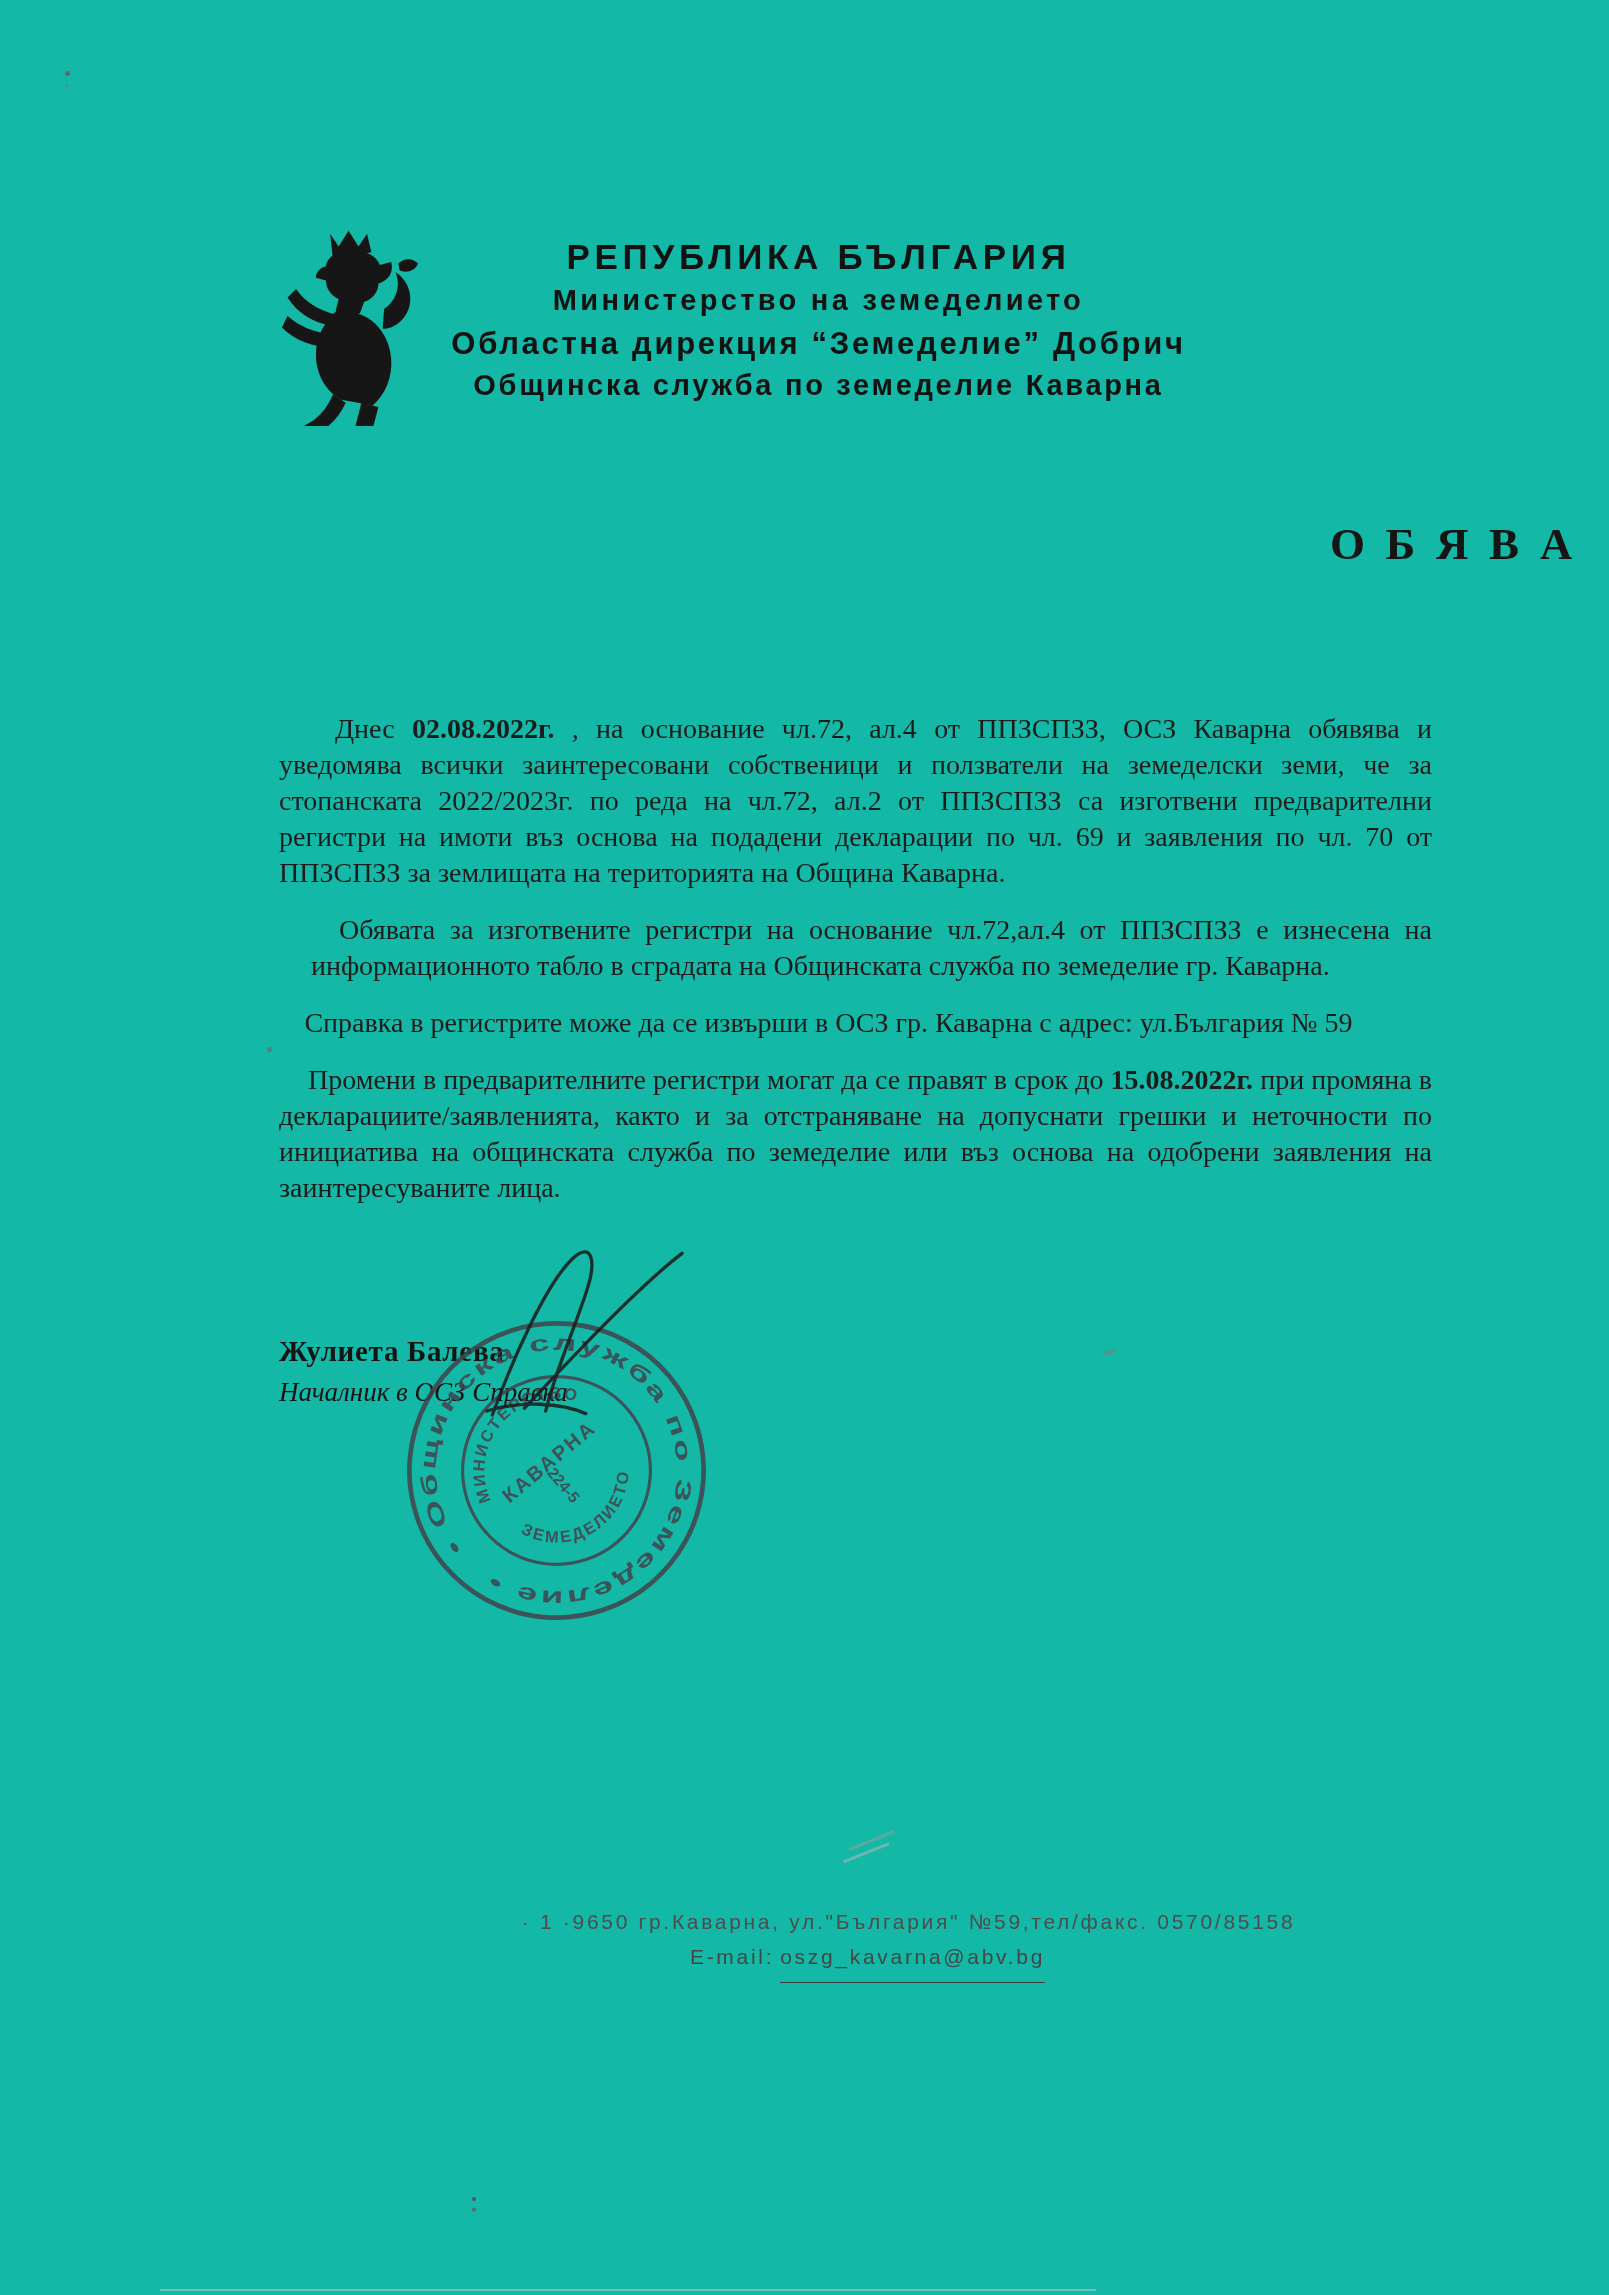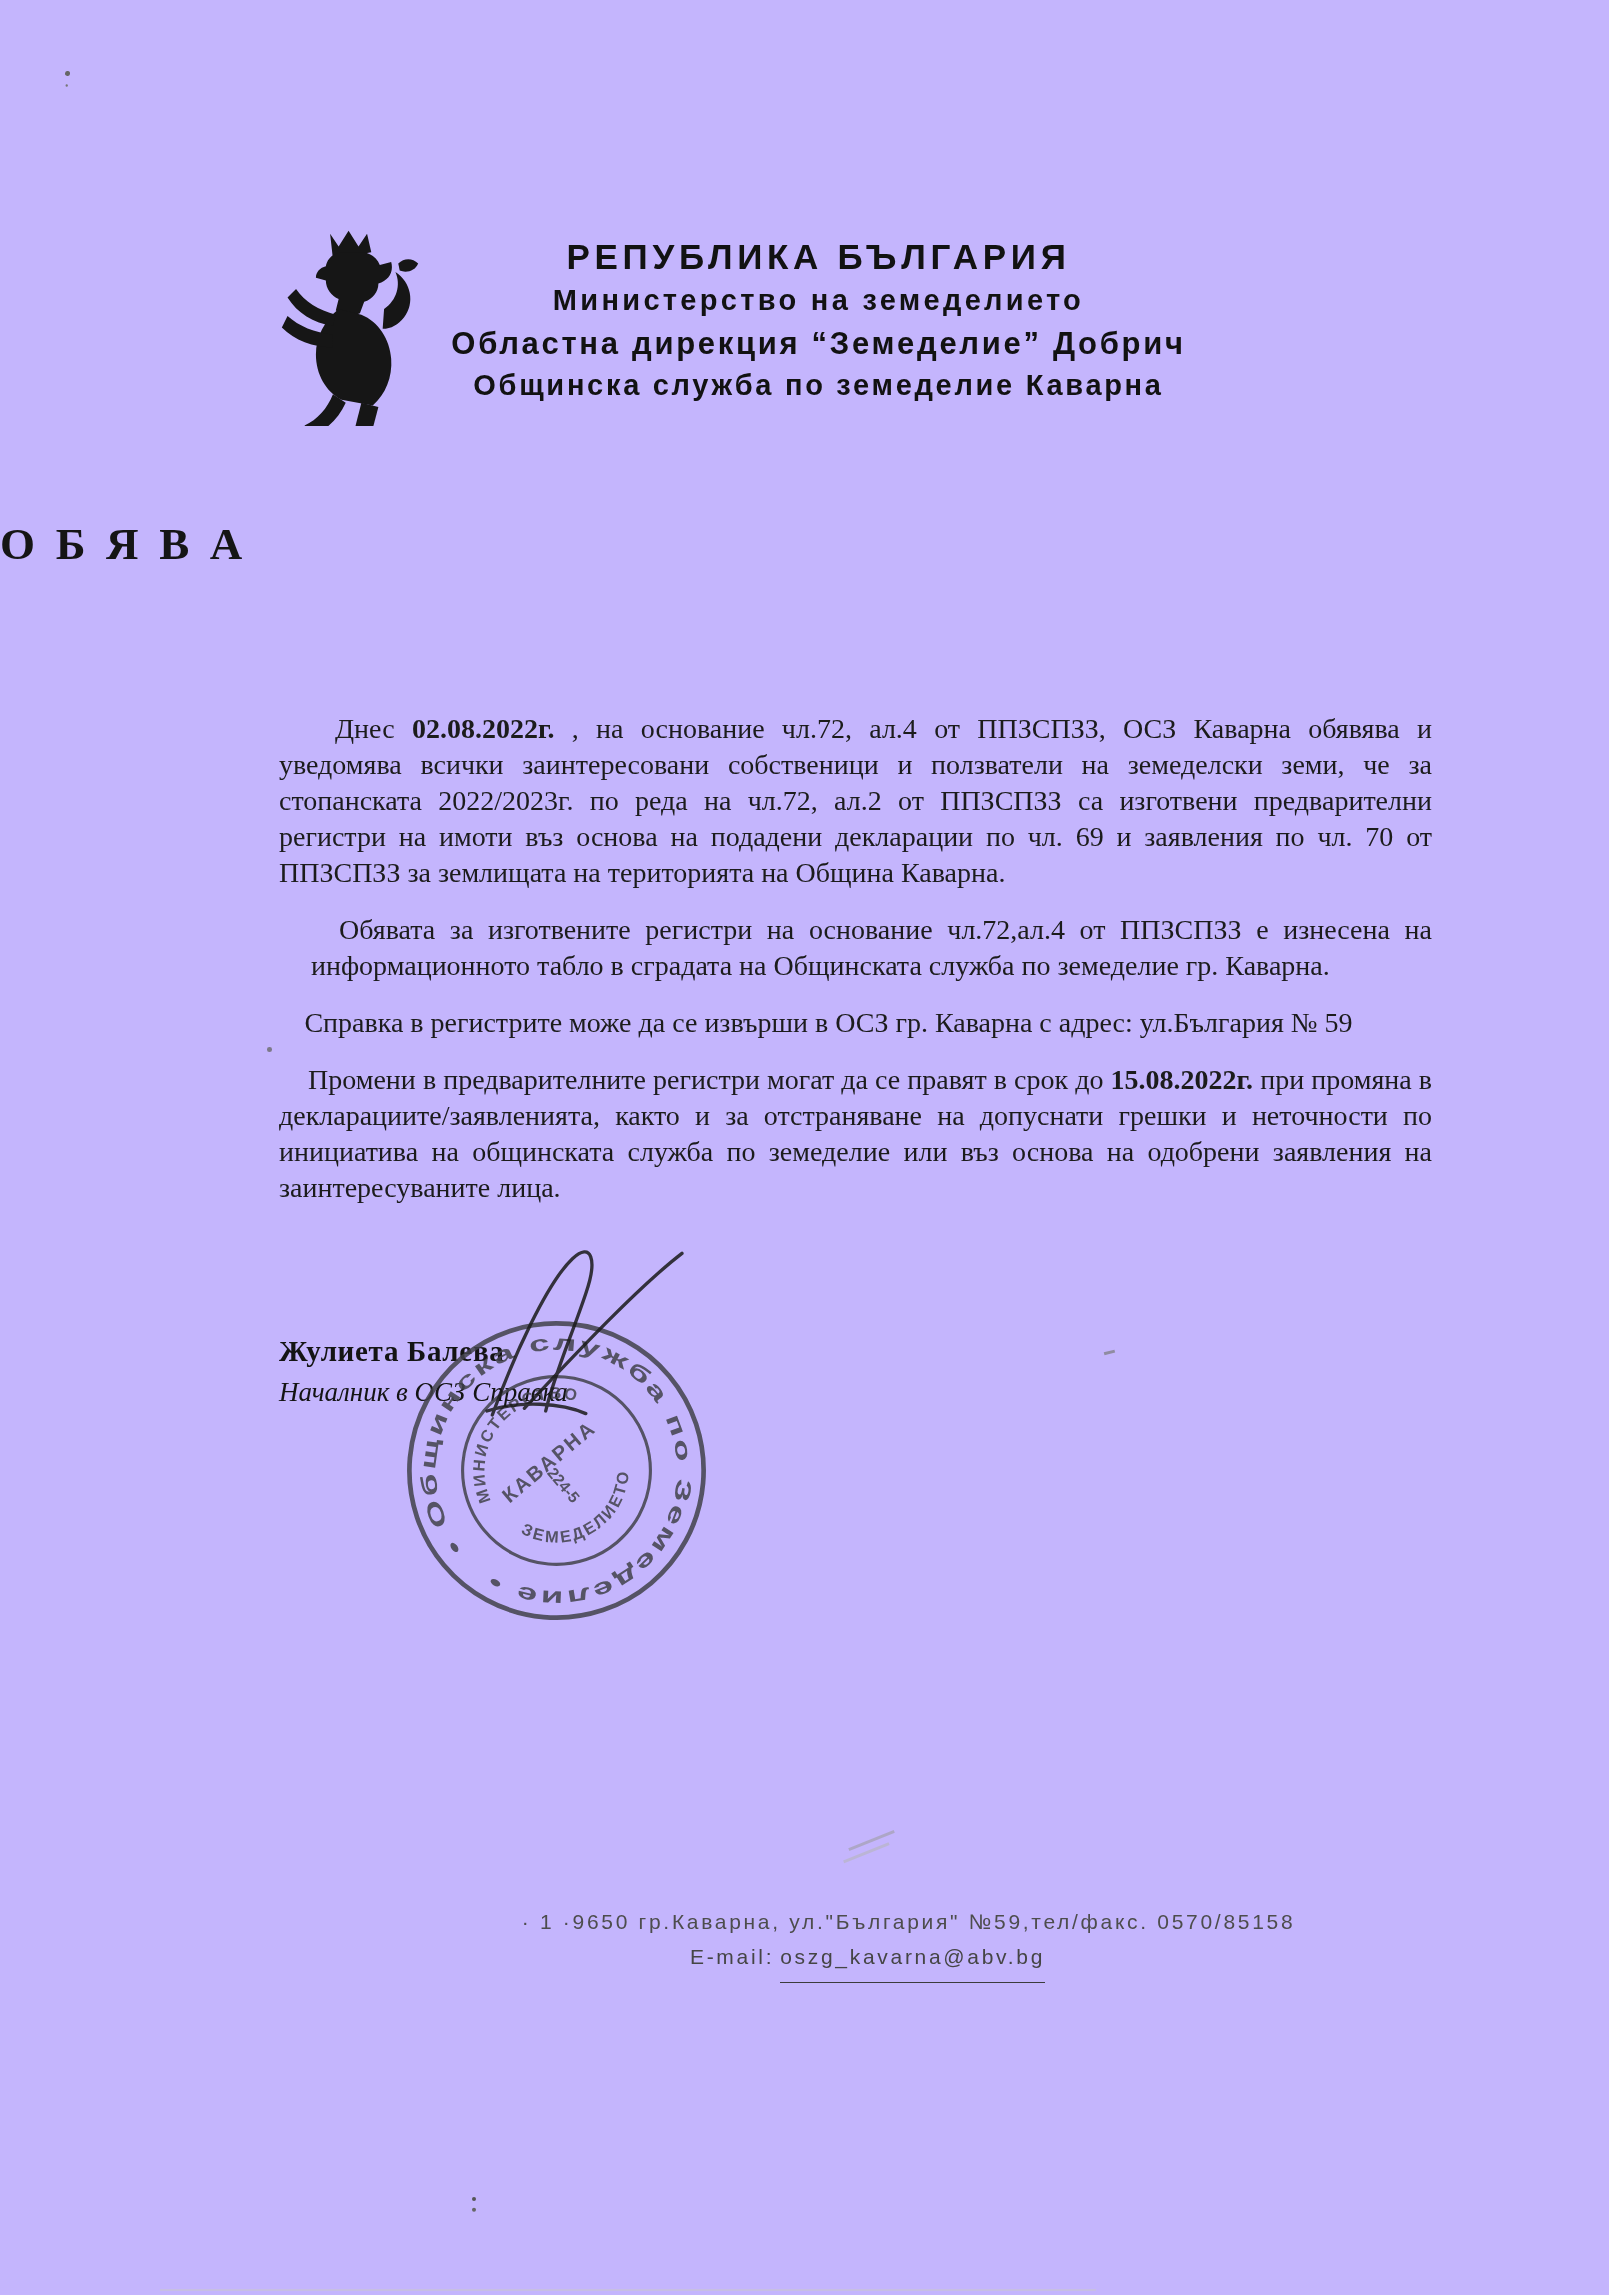--- a/index.html
+++ b/index.html
@@ -2,39 +2,39 @@
 <html style="font-size:10.7px"><head>
 <meta charset="utf-8">
 <style>
   * { margin:0; padding:0; box-sizing:border-box; }
   html,body { background:#ffffff; }
   body {
     width:1610px; height:2295px; position:relative; overflow:hidden;
     font-family:"Liberation Serif", serif; color:#1d1d1d;
   }
   .page {
-    position:absolute; inset:0; background:#c4b5fd;
+    position:absolute; inset:0; background:#14b8a6;
   }
 
   
   .coat {
     position:absolute; left:279px; top:226px; width:142px; height:200px;
   }
   .head-lines {
     position:absolute; left:374px; top:235px; width:889px; text-align:center;
     font-family:"Liberation Sans", sans-serif; font-weight:bold; color:#121212;
   }
   .hl1 { font-size:35px; letter-spacing:4.7px; line-height:44px; }
   .hl2 { font-size:29px; letter-spacing:3.3px; line-height:43px; }
   .hl3 { font-size:31px; letter-spacing:2.7px; line-height:43px; }
   .hl4 { font-size:29px; letter-spacing:2.7px; line-height:41px; }
 
   
   .doc-title {
-    position:absolute; left:0; top:518px; width:1577px; text-align:left;
+    position:absolute; left:0; top:518px; width:1577px; text-align:right;
     font-size:45px; font-weight:bold; letter-spacing:4.7px; color:#151515;
   }
 
   
   .body-text {
     position:absolute; left:279px; top:711px; width:1153px;
     font-size:28px; line-height:36px; text-align:justify; color:#1c1c1c;
   }
   .body-text p { margin-bottom:21px; }
   .p1 { text-indent:56px; }

